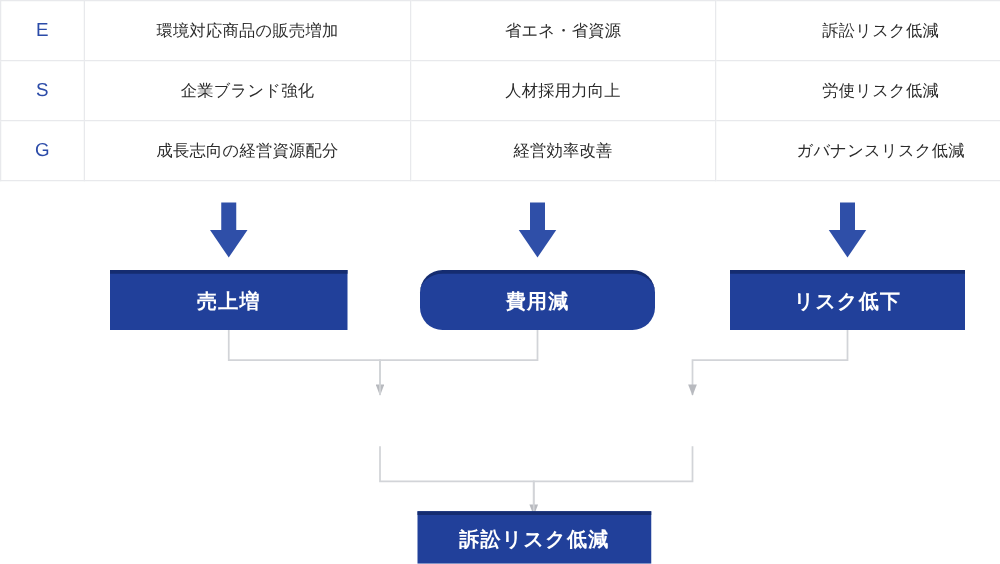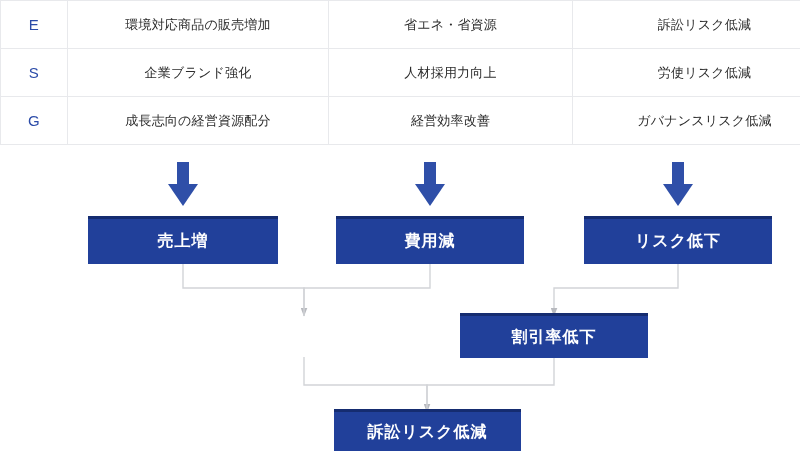--- a/index.html
+++ b/index.html
@@ -154,28 +154,25 @@
     <path d="M 678 264 L 678 288 L 554 288 L 554 316" fill="none" stroke="#d2d4d8" stroke-width="1.4" marker-end="url(#arrowhead)"></path>
 
     <path d="M 304 357 L 304 385 L 427 385 L 427 412" fill="none" stroke="#d2d4d8" stroke-width="1.4" marker-end="url(#arrowhead)"></path>
 
     <path d="M 554 357 L 554 385 L 427 385 L 427 412" fill="none" stroke="#d2d4d8" stroke-width="1.4"></path>
   </svg>
 
   <div class="pbox" style="left:88px;  top:216px; width:190px; height:48px;">
     <span>売上増</span>
   </div>
-  <div class="pbox" style="left:336px; top:216px; width:188px; height:48px;">
+  <div class="pbox" style="left:336px; top:216px; width:188px; height:48px;border-radius:18px;">
     <span>費用減</span>
   </div>
   <div class="pbox" style="left:584px; top:216px; width:188px; height:48px;">
     <span>リスク低下</span>
   </div>
 
-  <div class="pbox" style="left:460px; top:313px; width:188px; height:45px;">
-    <span>割引率低下</span>
-  </div>
 
   <div class="pbox" style="left:334px; top:409px; width:187px; height:44px;">
     <span>訴訟リスク低減</span>
   </div>
 
 </div>
 
 </body></html>

